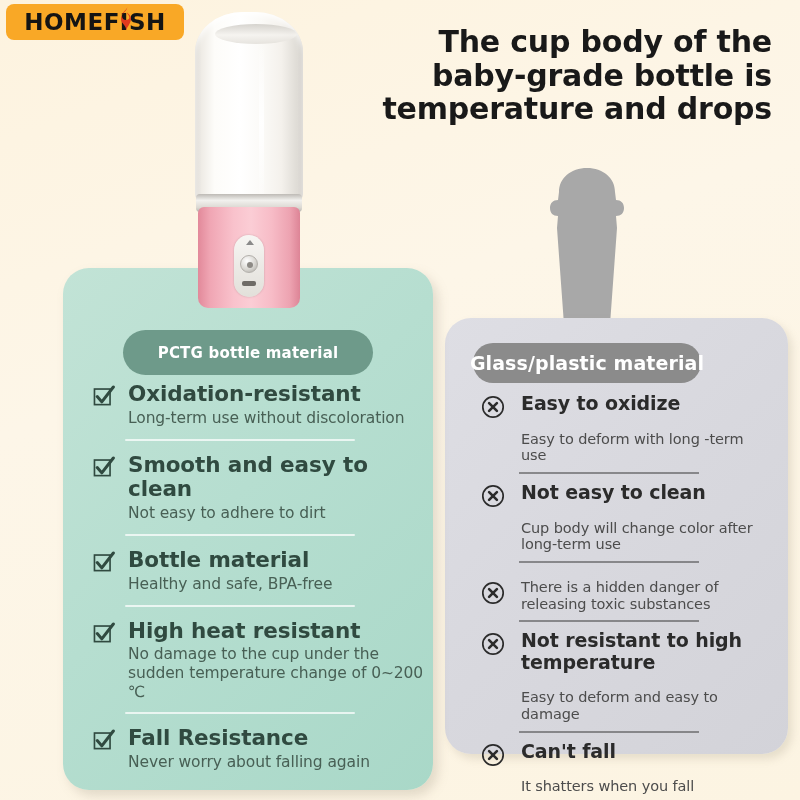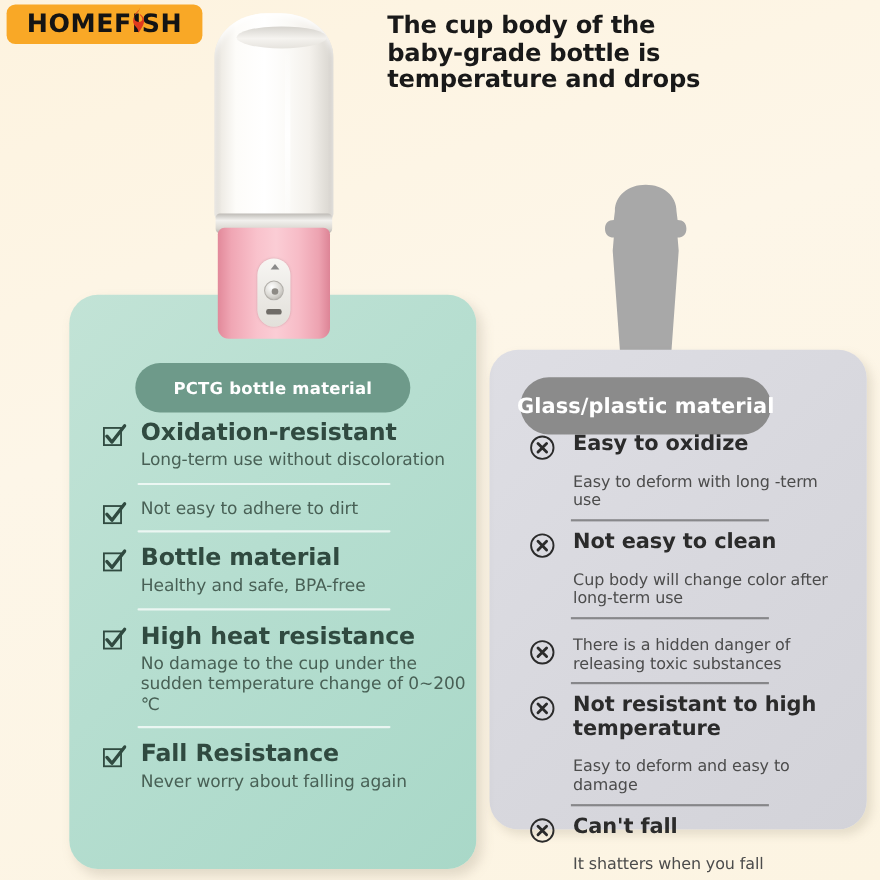--- a/index.html
+++ b/index.html
@@ -53,24 +53,24 @@
     top: 6px;
     width: 14px;
     height: 24px;
     z-index: 41;
   }
 
   
   #headline {
     position: absolute;
     right: 28px;
-    top: 12px;
+    top: 25px;
     width: 420px;
-    text-align: left;
-    font-size: 22px;
+    text-align: right;
+    font-size: 30px;
     line-height: 1.12;
     font-weight: bold;
     color: #191919;
     letter-spacing: -0.2px;
     z-index: 30;
   }
   #headline .hl-line { display: block; white-space: nowrap; }
 
   
   #product {
@@ -232,21 +232,21 @@
     width: 250px;
     height: 45px;
     background: #6e9a8a;
     font-size: 15px;
     letter-spacing: 0.2px;
   }
   #pill-gray {
     left: 28px;
     top: 25px;
     width: 228px;
-    height: 52px;
+    height: 40px;
     background: #8b8b8b;
     font-size: 19px;
     letter-spacing: 0.1px;
   }
 
   
   #green-list {
     position: absolute;
     left: 30px;
     top: 114px;
@@ -428,40 +428,41 @@
         <div class="g-title">Oxidation-resistant</div>
         <div class="g-sub">Long-term use without discoloration</div>
       </div>
       <div class="g-divider"></div>
 
       <div class="g-item">
         <svg class="g-check" viewBox="0 0 24 24">
           <rect x="1.6" y="4.4" width="17" height="17" fill="none" stroke="#304a40" stroke-width="1.8"></rect>
           <path d="M4.6 12.6 L9.6 18.4 L22.2 2.2" fill="none" stroke="#304a40" stroke-width="3.3" stroke-linecap="round" stroke-linejoin="round"></path>
         </svg>
+        <div class="g-title">Smooth and easy to clean</div>
         <div class="g-sub">Not easy to adhere to dirt</div>
       </div>
       <div class="g-divider"></div>
 
       <div class="g-item">
         <svg class="g-check" viewBox="0 0 24 24">
           <rect x="1.6" y="4.4" width="17" height="17" fill="none" stroke="#304a40" stroke-width="1.8"></rect>
           <path d="M4.6 12.6 L9.6 18.4 L22.2 2.2" fill="none" stroke="#304a40" stroke-width="3.3" stroke-linecap="round" stroke-linejoin="round"></path>
         </svg>
         <div class="g-title">Bottle material</div>
         <div class="g-sub">Healthy and safe, BPA-free</div>
       </div>
       <div class="g-divider"></div>
 
       <div class="g-item">
         <svg class="g-check" viewBox="0 0 24 24">
           <rect x="1.6" y="4.4" width="17" height="17" fill="none" stroke="#304a40" stroke-width="1.8"></rect>
           <path d="M4.6 12.6 L9.6 18.4 L22.2 2.2" fill="none" stroke="#304a40" stroke-width="3.3" stroke-linecap="round" stroke-linejoin="round"></path>
         </svg>
-        <div class="g-title">High heat resistance</div>
+        <div class="g-title">High heat resistant</div>
         <div class="g-sub">No damage to the cup under the sudden temperature change of 0~200 ℃</div>
       </div>
       <div class="g-divider"></div>
 
       <div class="g-item">
         <svg class="g-check" viewBox="0 0 24 24">
           <rect x="1.6" y="4.4" width="17" height="17" fill="none" stroke="#304a40" stroke-width="1.8"></rect>
           <path d="M4.6 12.6 L9.6 18.4 L22.2 2.2" fill="none" stroke="#304a40" stroke-width="3.3" stroke-linecap="round" stroke-linejoin="round"></path>
         </svg>
         <div class="g-title">Fall Resistance</div>

